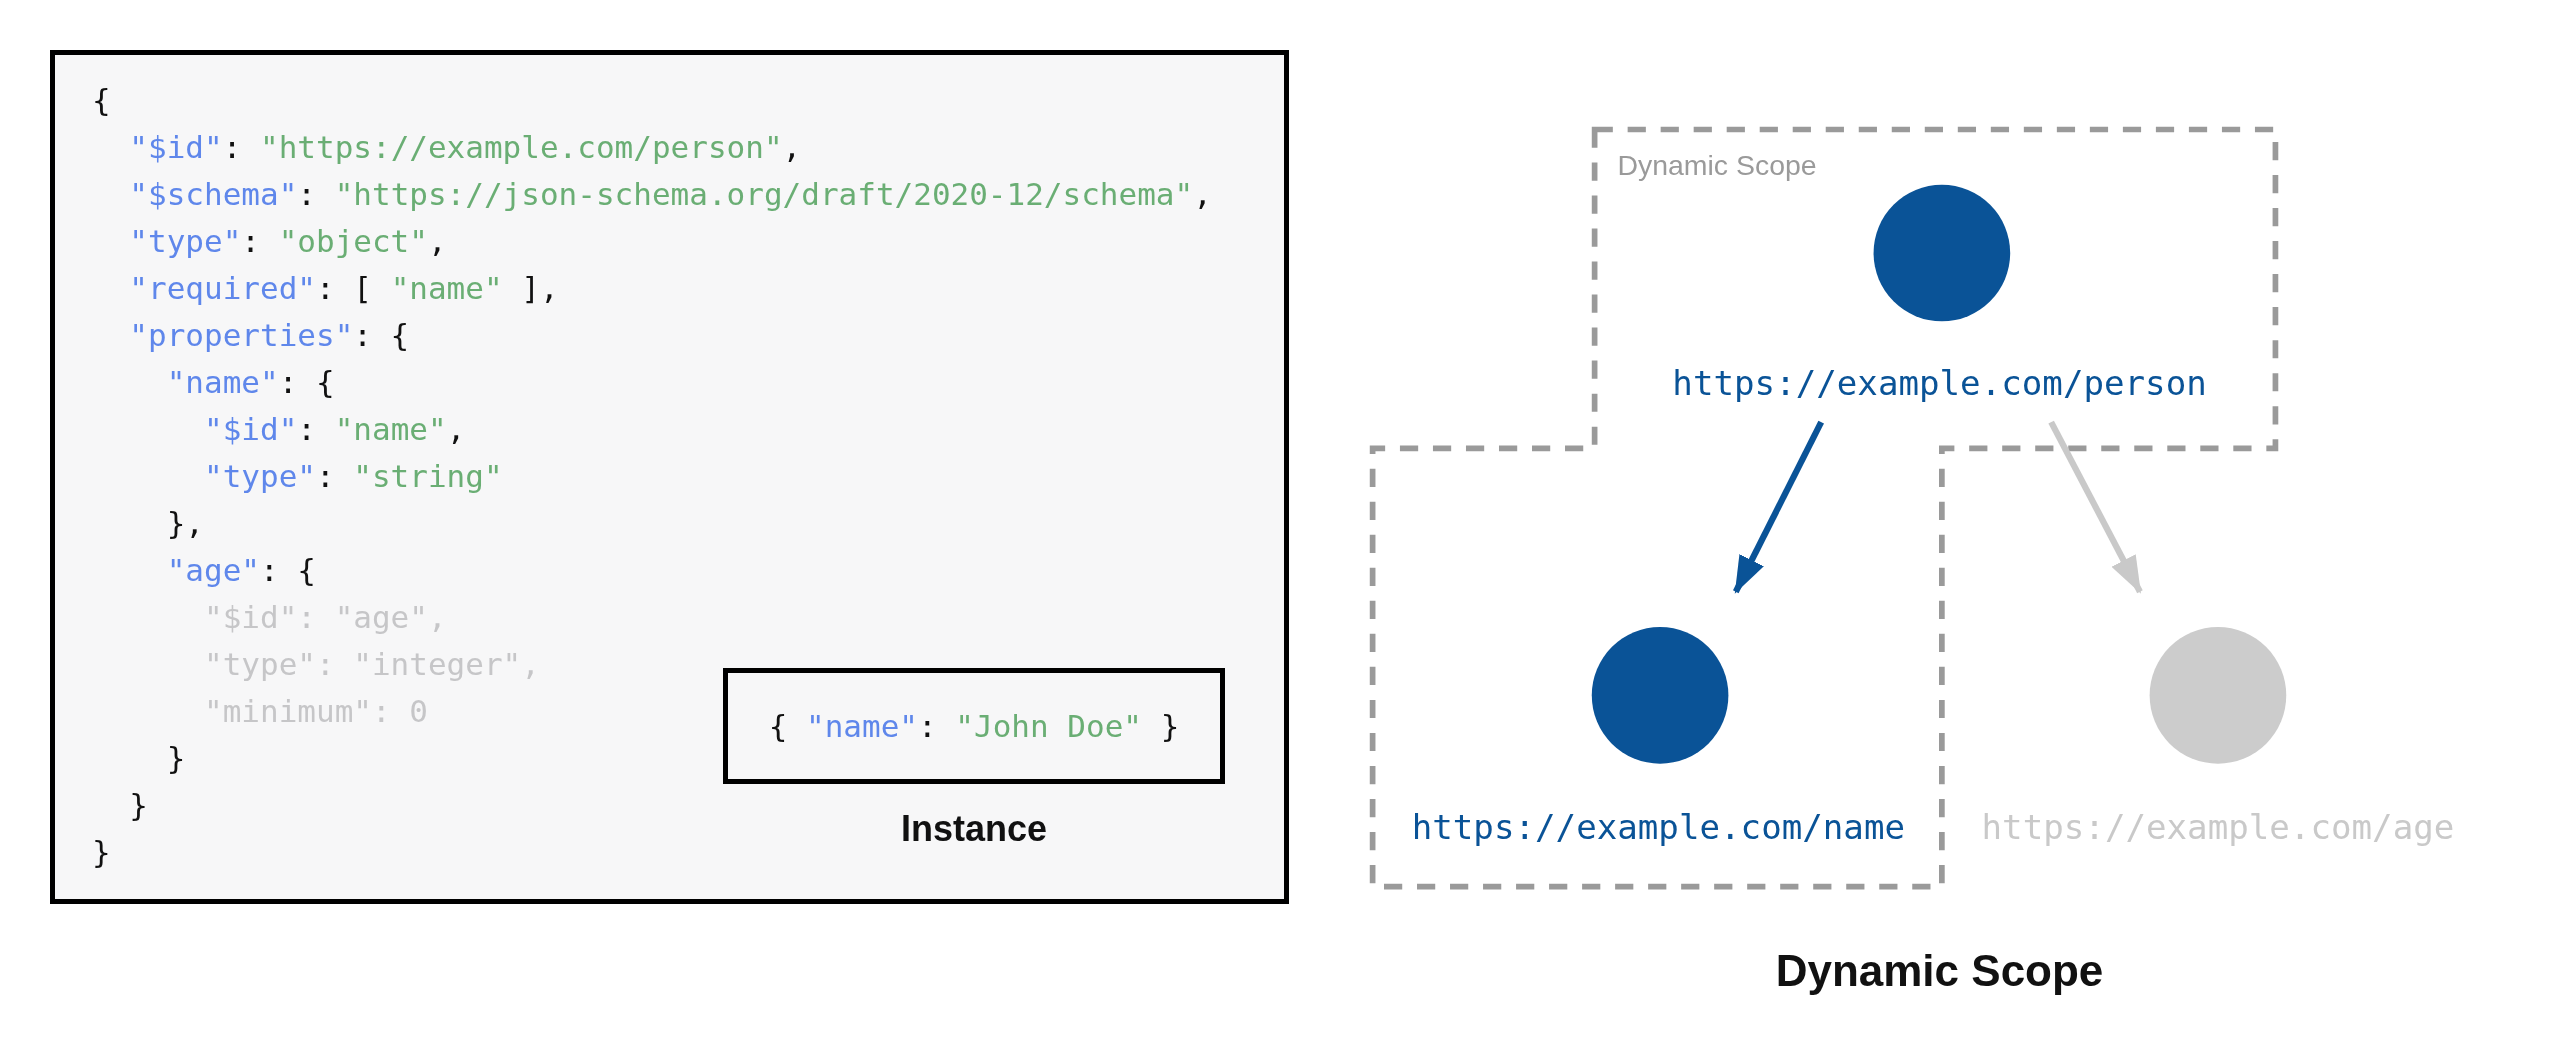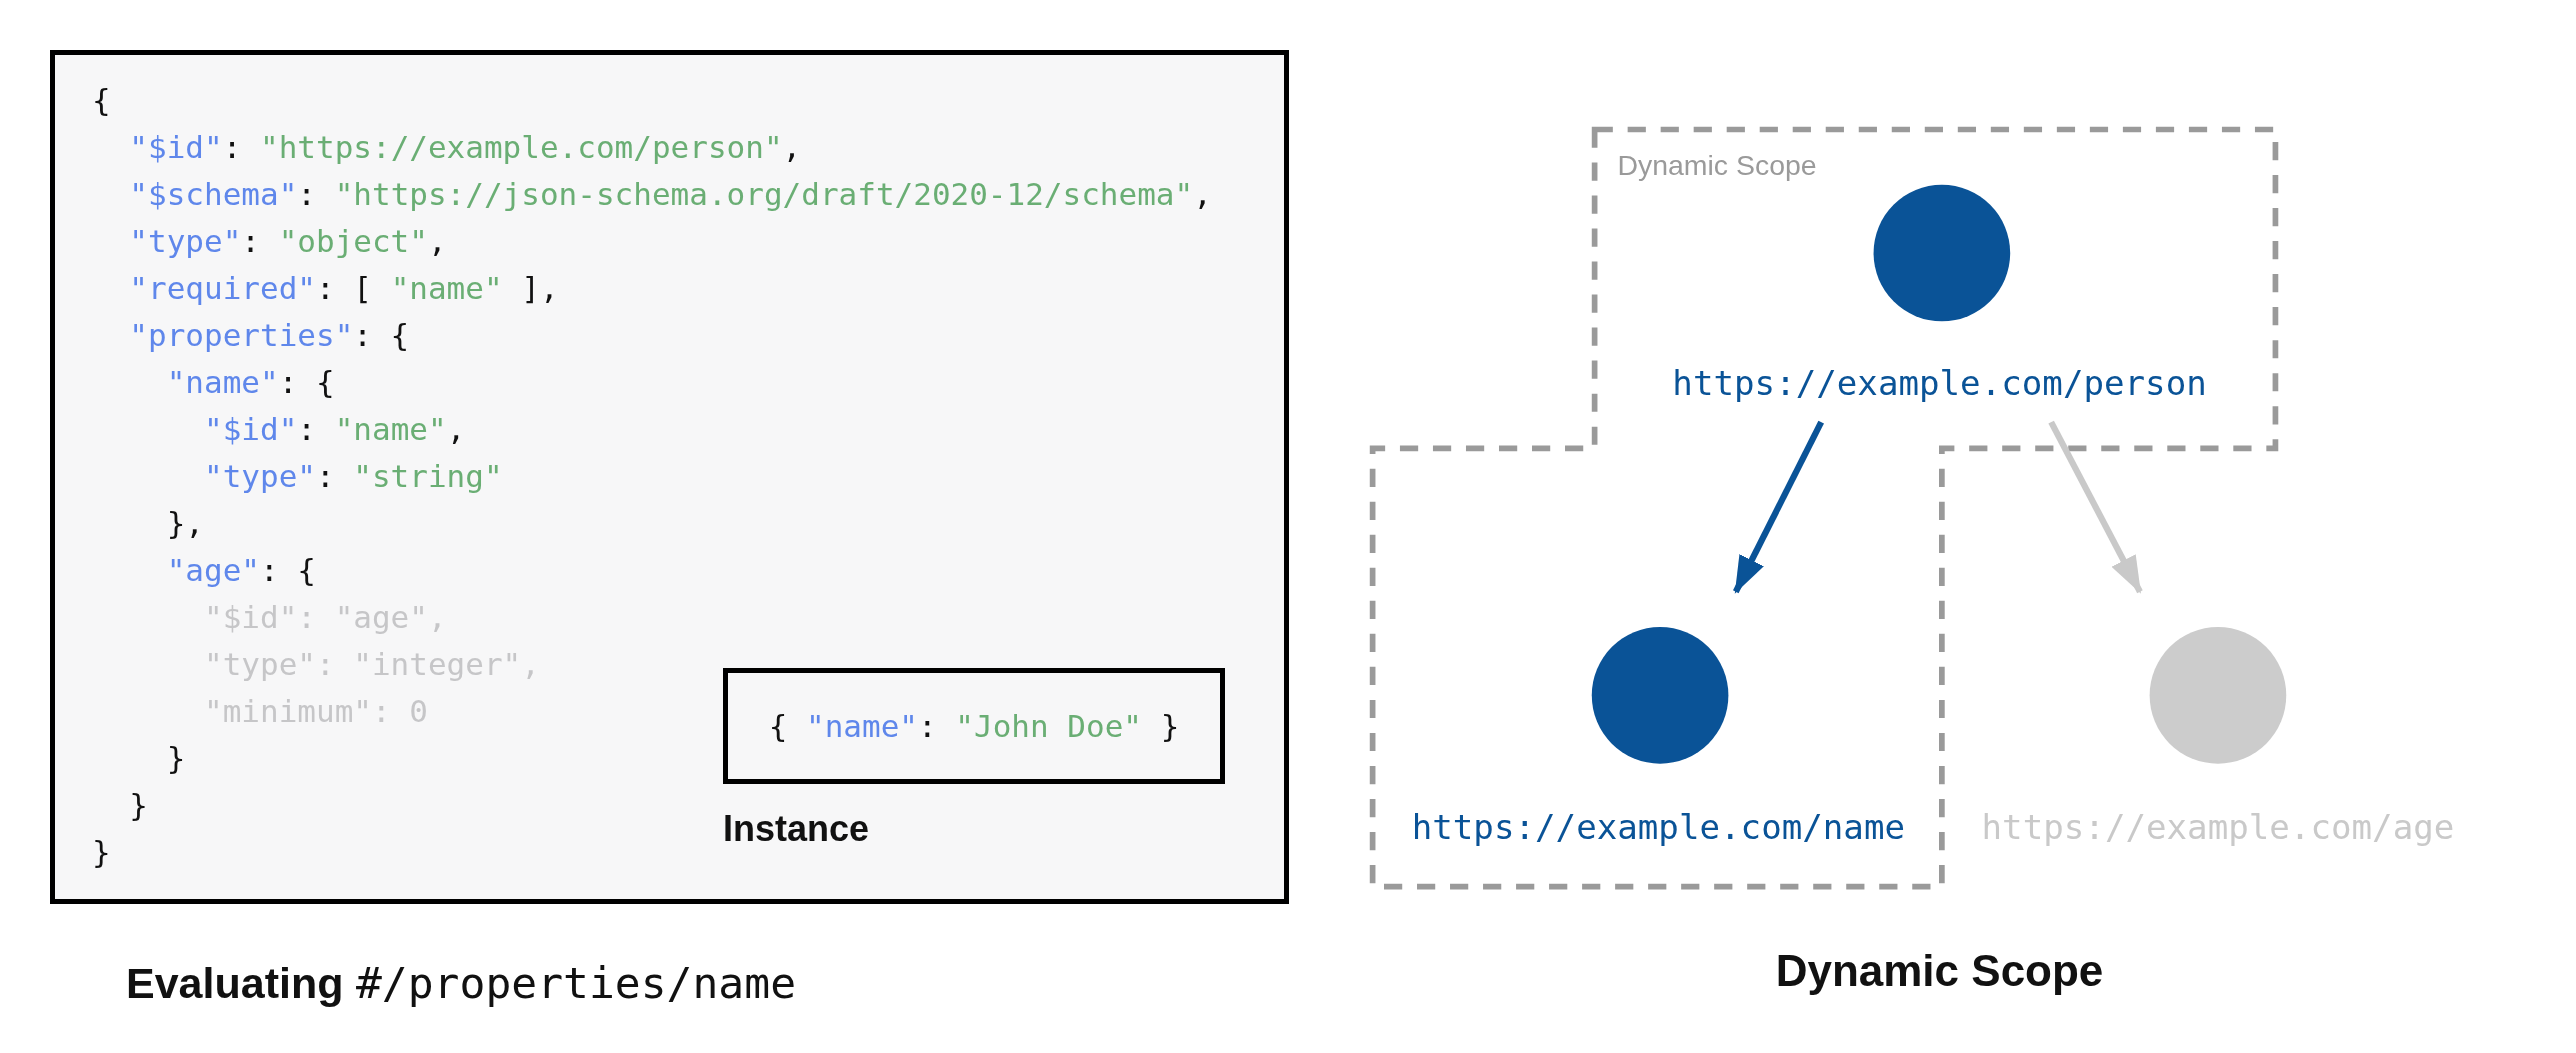--- a/index.html
+++ b/index.html
@@ -26,21 +26,21 @@
   .instance-box {
     position: absolute; left: 668px; top: 613px; width: 502px; height: 116px;
     border: 5.7px solid #000000; box-sizing: border-box;
     display: flex; align-items: center; justify-content: center;
   }
   .instance-code {
     font-family: "DejaVu Sans Mono", monospace; font-size: 31px; white-space: pre;
   }
   .instance-label {
     position: absolute; left: 668px; top: 753px; width: 502px;
-    font-weight: bold; font-size: 36px; color: #111111;
+    text-align: center; font-weight: bold; font-size: 36px; color: #111111;
   }
 
   .left-caption {
     position: absolute; left: 126px; top: 954px; white-space: nowrap;
     font-size: 43px; color: #111111; line-height: 59px;
   }
   .left-caption .cap-bold { font-weight: bold; font-family: "Liberation Sans", sans-serif; margin-right: 12.5px; }
   .left-caption .cap-mono { font-family: "DejaVu Sans Mono", monospace; font-weight: normal; }
 
   
@@ -61,23 +61,20 @@
 
   <div class="schema-panel">
     <pre class="schema-code"><div><span class="tok-p">{</span></div><div><span class="tok-p">  </span><span class="tok-k">"$id"</span><span class="tok-p">: </span><span class="tok-s">"https://example.com/person"</span><span class="tok-p">,</span></div><div><span class="tok-p">  </span><span class="tok-k">"$schema"</span><span class="tok-p">: </span><span class="tok-s">"https://json-schema.org/draft/2020-12/schema"</span><span class="tok-p">,</span></div><div><span class="tok-p">  </span><span class="tok-k">"type"</span><span class="tok-p">: </span><span class="tok-s">"object"</span><span class="tok-p">,</span></div><div><span class="tok-p">  </span><span class="tok-k">"required"</span><span class="tok-p">: [ </span><span class="tok-s">"name"</span><span class="tok-p"> ],</span></div><div><span class="tok-p">  </span><span class="tok-k">"properties"</span><span class="tok-p">: {</span></div><div><span class="tok-p">    </span><span class="tok-k">"name"</span><span class="tok-p">: {</span></div><div><span class="tok-p">      </span><span class="tok-k">"$id"</span><span class="tok-p">: </span><span class="tok-s">"name"</span><span class="tok-p">,</span></div><div><span class="tok-p">      </span><span class="tok-k">"type"</span><span class="tok-p">: </span><span class="tok-s">"string"</span></div><div><span class="tok-p">    },</span></div><div><span class="tok-p">    </span><span class="tok-k">"age"</span><span class="tok-p">: {</span></div><div><span class="tok-d">      "$id": "age",</span></div><div><span class="tok-d">      "type": "integer",</span></div><div><span class="tok-d">      "minimum": 0</span></div><div><span class="tok-p">    }</span></div><div><span class="tok-p">  }</span></div><div><span class="tok-p">}</span></div></pre>
 
     <div class="instance-box">
       <span class="instance-code"><span class="tok-p">{ </span><span class="tok-k">"name"</span><span class="tok-p">: </span><span class="tok-s">"John Doe"</span><span class="tok-p"> }</span></span>
     </div>
     <div class="instance-label">Instance</div>
   </div>
 
-  <div class="left-caption">
-    <span class="cap-bold">Evaluating</span><span class="cap-mono">#/properties/name</span>
-  </div>
 
   <svg class="scope-svg" width="1266" height="837" viewBox="2300 150 2224 1470" xmlns="http://www.w3.org/2000/svg">
     <defs>
       <marker id="ah-blue" markerUnits="userSpaceOnUse" markerWidth="70" markerHeight="48" refX="62" refY="24" orient="auto">
         <path d="M0,0 L66,24 L0,48 Z" fill="#0a5397"></path>
       </marker>
       <marker id="ah-gray" markerUnits="userSpaceOnUse" markerWidth="70" markerHeight="48" refX="62" refY="24" orient="auto">
         <path d="M0,0 L66,24 L0,48 Z" fill="#c9c9c9"></path>
       </marker>
     </defs>

